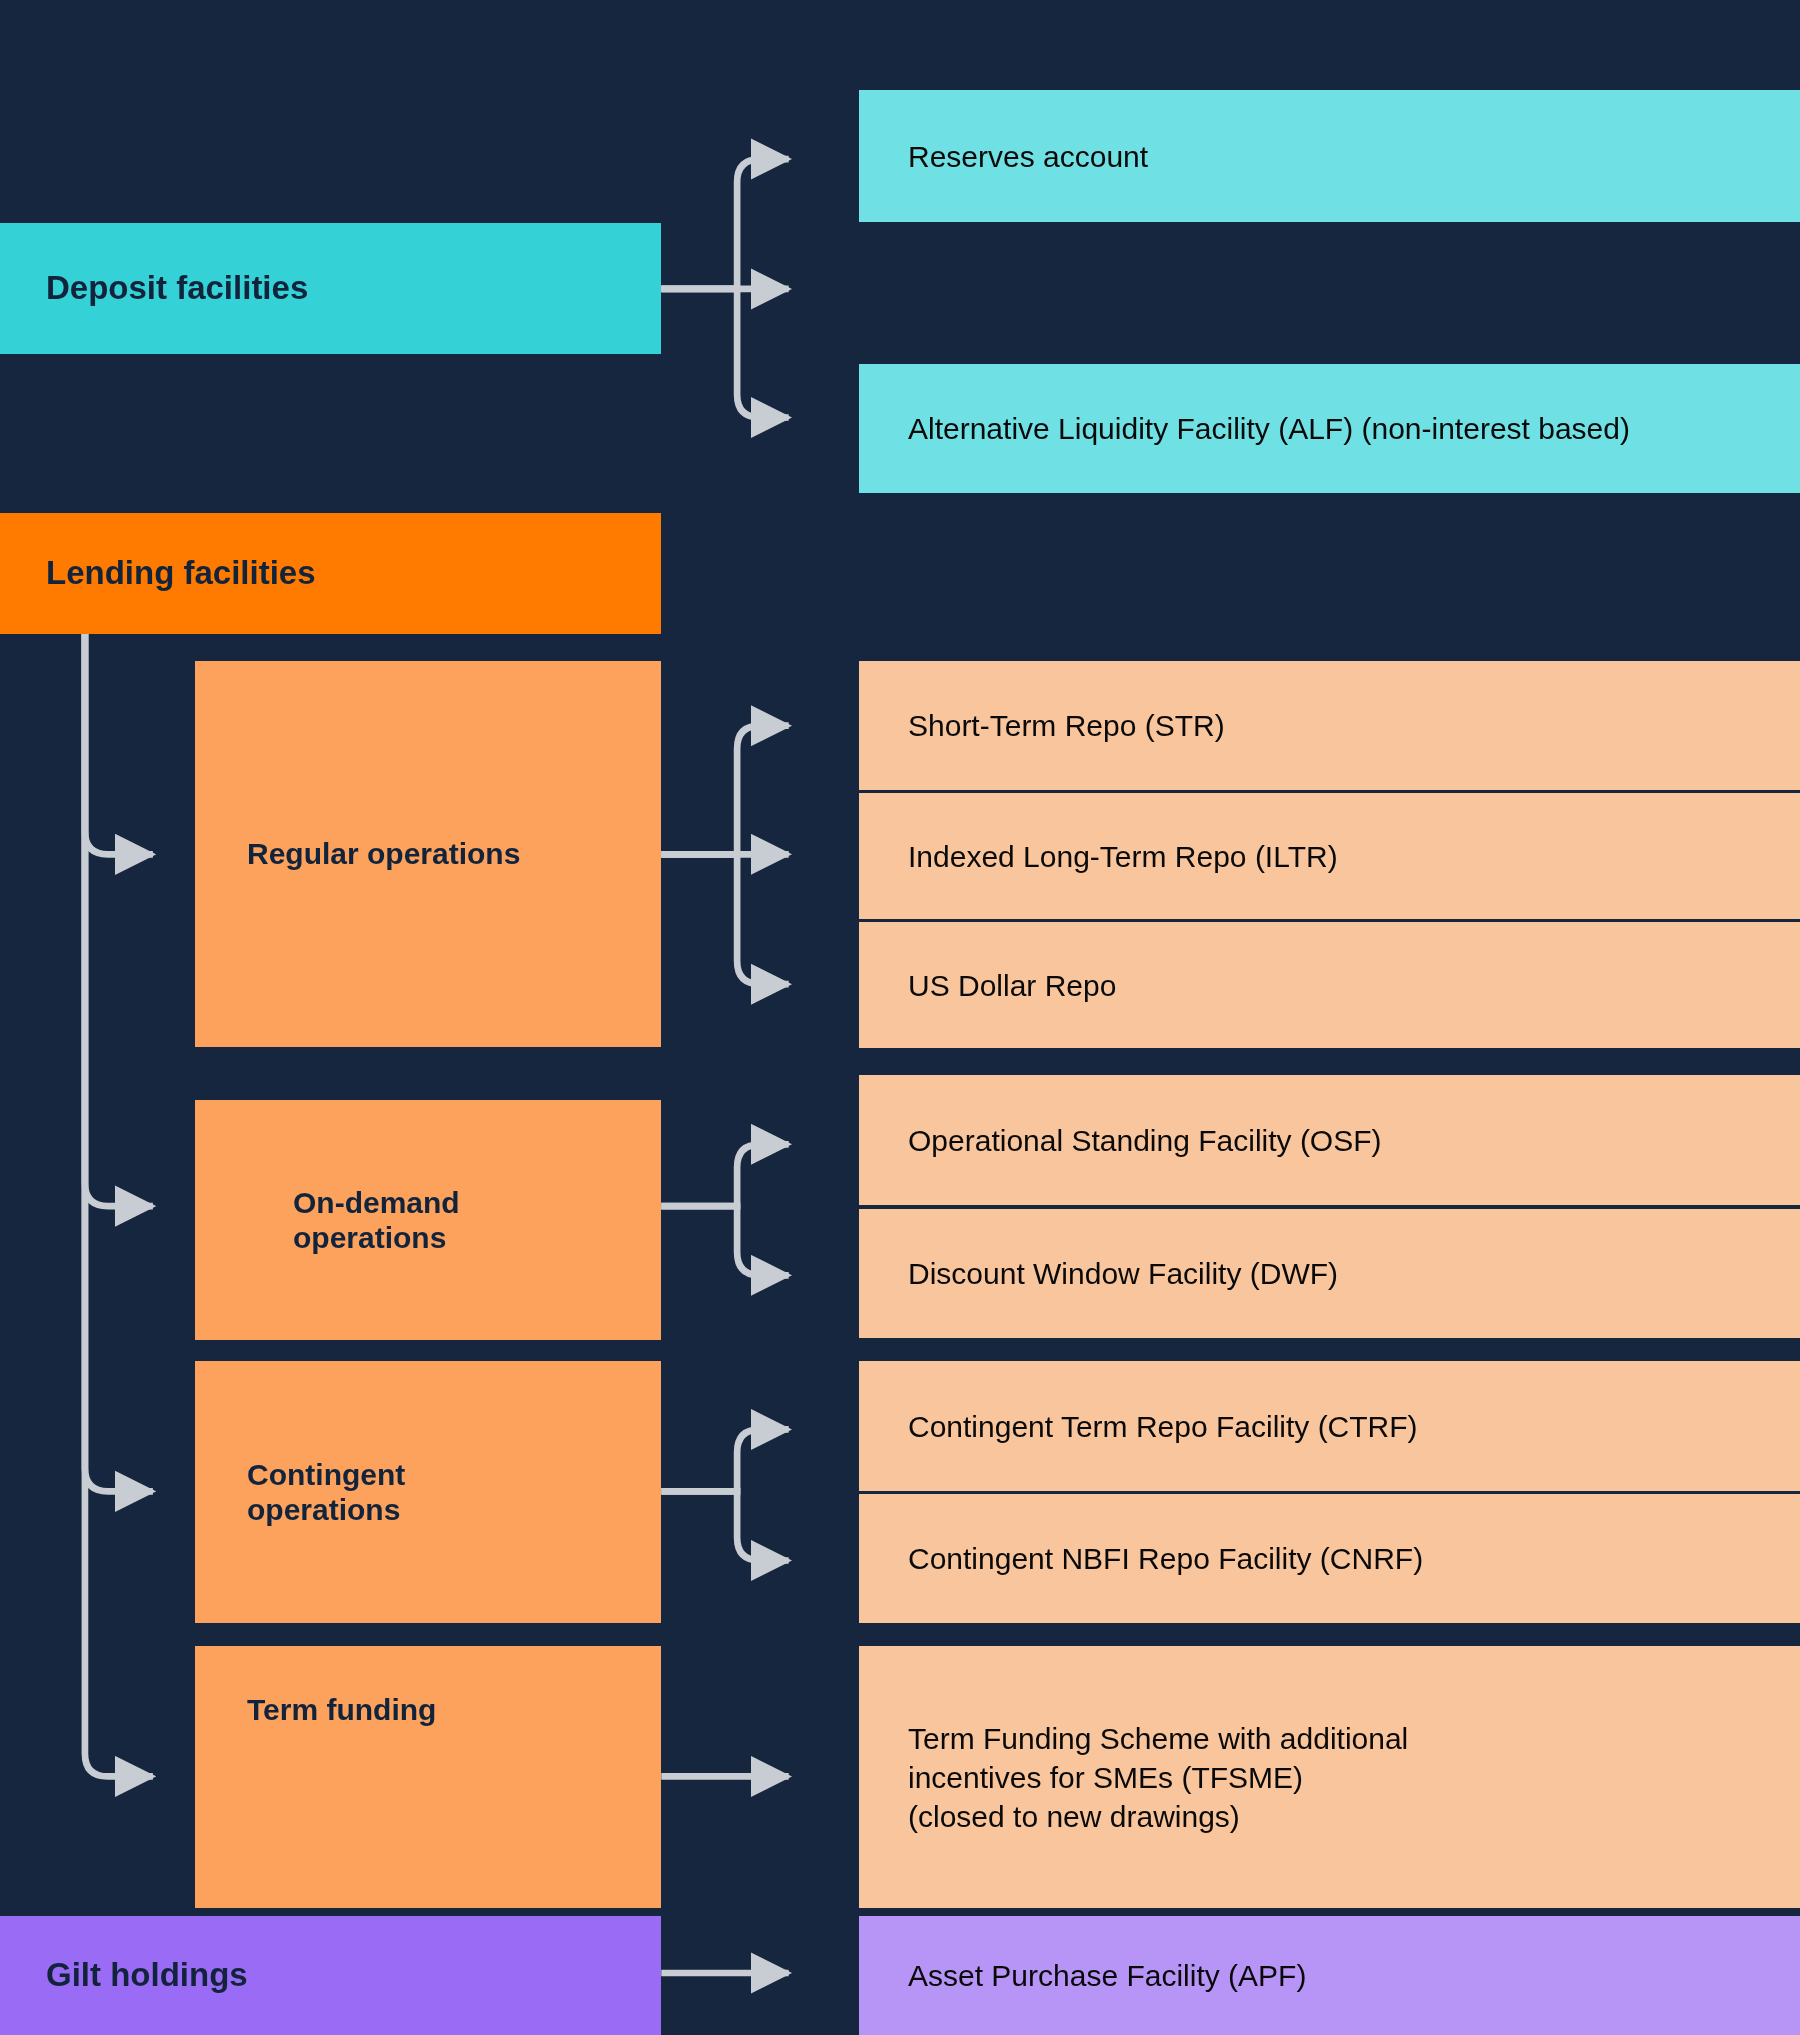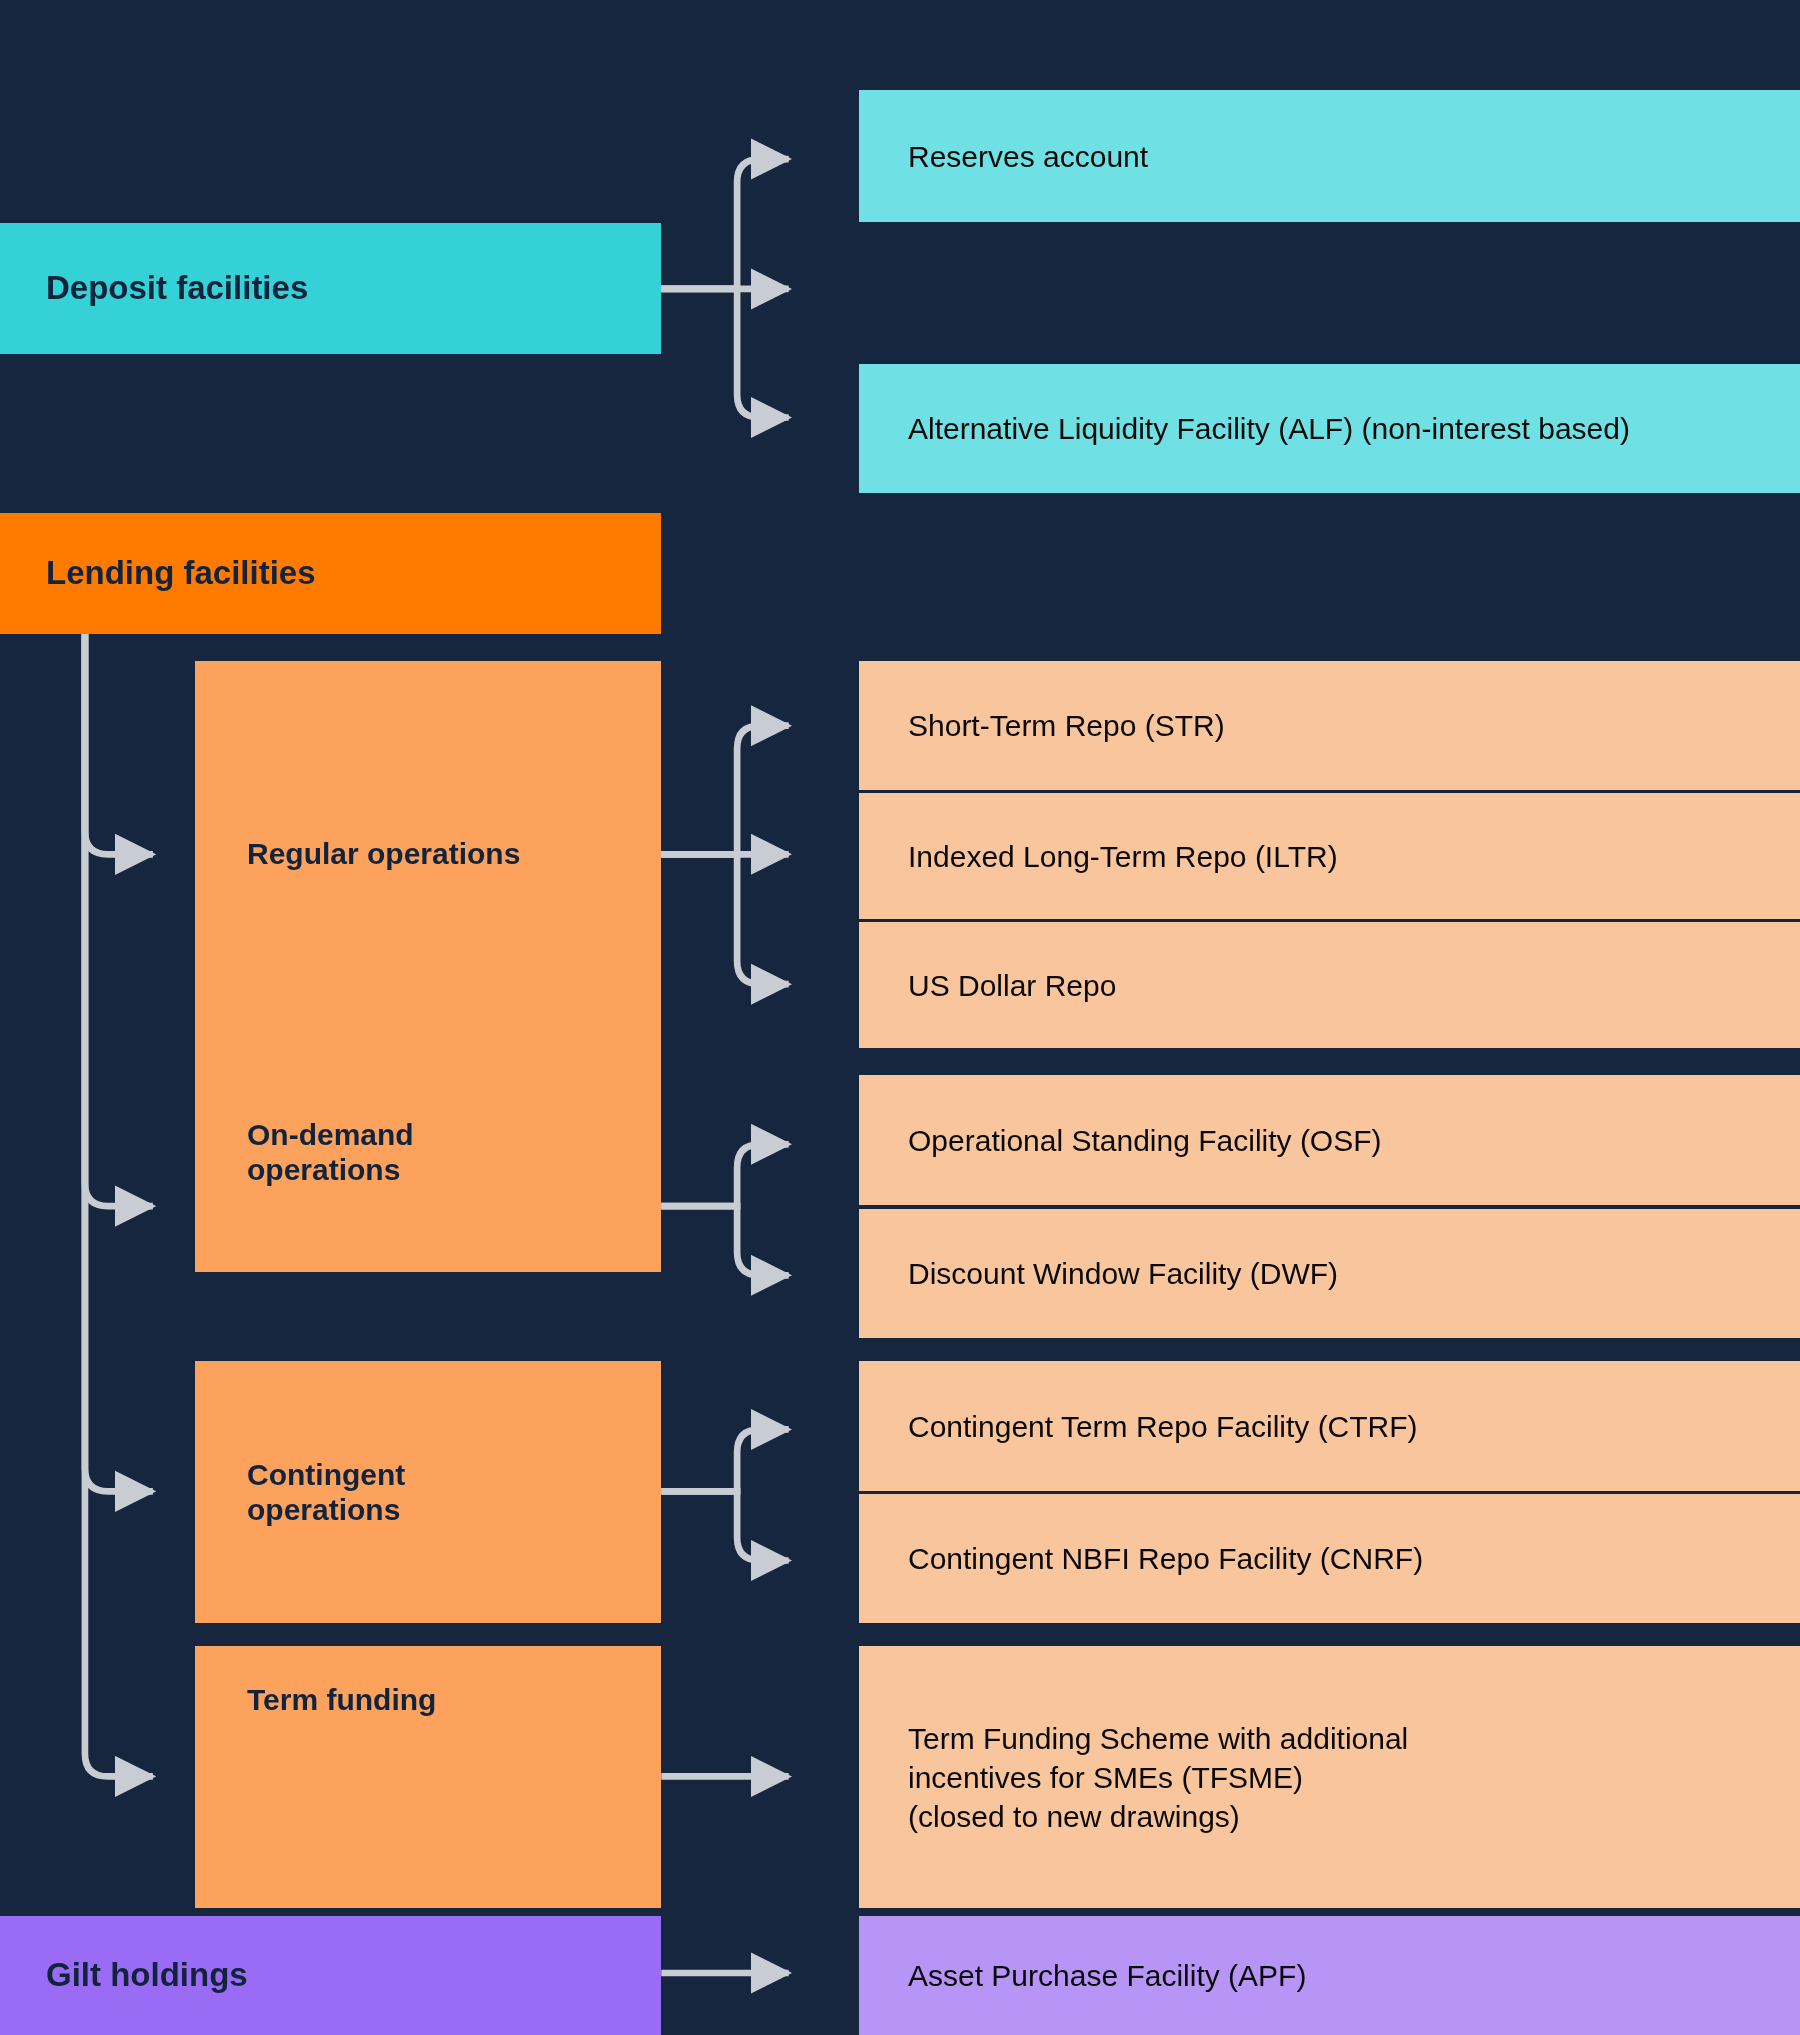--- a/index.html
+++ b/index.html
@@ -27,21 +27,21 @@
   
   .l1{left:0;width:661px;align-items:center;}
   .l1 .lbl{font-size:33px;padding-left:46px;}
   .c-deposit{background:#34d2d6;}
   .c-lending{background:#ff7b00;}
   .c-gilt{background:#9a6cf6;}
   
   .l2{left:195px;width:466px;background:#fca25d;align-items:center;}
   .l2 .lbl{font-size:30px;padding-left:52px;}
   .l2.topalign{align-items:flex-start;}
-  .l2.topalign .lbl{padding-top:36px;}
+  .l2.topalign .lbl{padding-top:46px;}
   
   .r{left:859px;width:942px;align-items:center;}
   .r .rlbl{font-size:30px;padding-left:49px;}
   .t-light{background:#6fe0e3;}
   .o-light{background:#f9c59c;}
   .p-light{background:#b795f7;}
   
   .divider{border-top:3.6px solid #16263e;}
   
   #wires{position:absolute;left:0;top:0;width:1800px;height:2035px;pointer-events:none;}
@@ -105,21 +105,21 @@
   <div class="box l2" style="top:661px;height:386px;">
     <span class="lbl">Regular operations</span>
   </div>
   <div class="box r o-light divider" style="top:790px;height:129px;">
     <span class="rlbl">Indexed Long-Term Repo (ILTR)</span>
   </div>
   <div class="box r o-light divider" style="top:919px;height:129px;">
     <span class="rlbl">US Dollar Repo</span>
   </div>
 
-  <div class="box l2" style="top:1032px;height:240px;">
+  <div class="box l2" style="top:1100px;height:240px;padding-left:46px;">
     <span class="lbl">On-demand
 operations</span>
   </div>
   <div class="box r o-light" style="top:1075px;height:130px;">
     <span class="rlbl">Operational Standing Facility (OSF)</span>
   </div>
   <div class="box r o-light divider" style="top:1206px;height:132px;">
     <span class="rlbl">Discount Window Facility (DWF)</span>
   </div>
 

